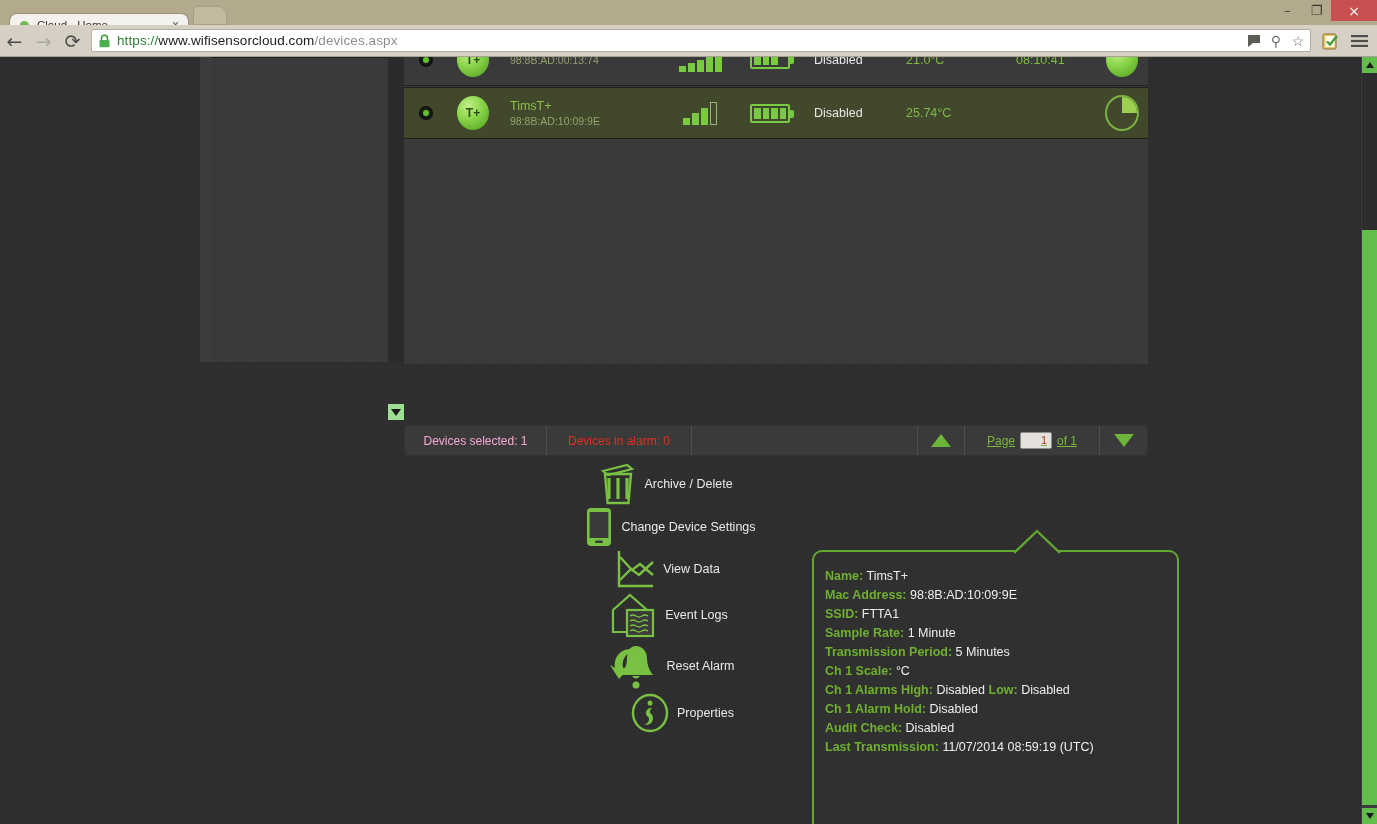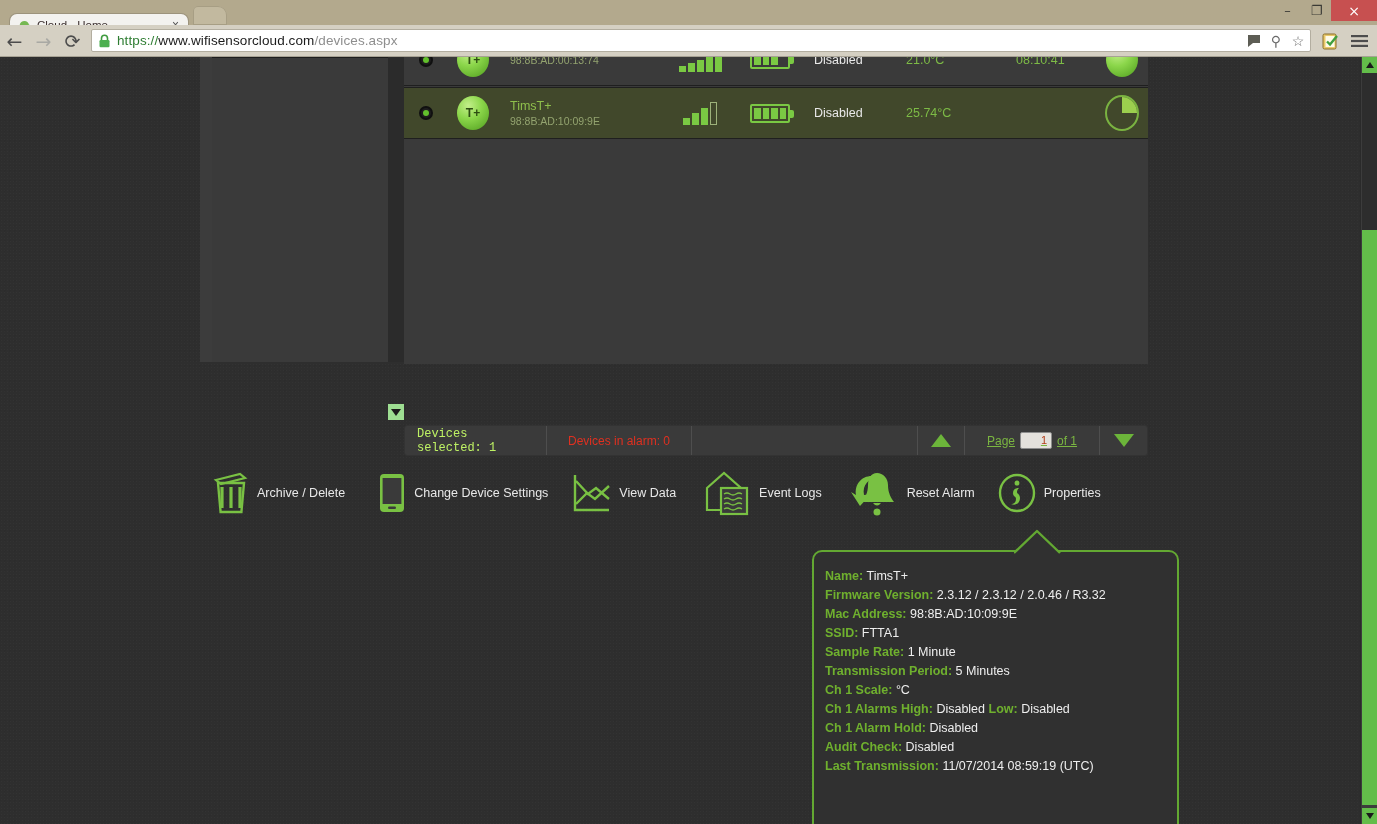--- a/index.html
+++ b/index.html
@@ -177,39 +177,39 @@
   .statusbar {
     position: absolute; left: 404px; top: 368px; width: 744px; height: 31px;
     background: #3a3a3a; border-radius: 3px;
     display: flex; align-items: stretch;
     border: 1px solid #333;
   }
   .sb-cell {
     display: flex; align-items: center; justify-content: center;
     border-right: 1px solid #4e4e4e; font-size: 12px; padding: 0 12px;
   }
-  .sb-selected { width: 142px; color: #bef264; font-family: Liberation Mono, monospace; }
+  .sb-selected { width: 142px; color: #f9a8d4; }
   .sb-alarm { width: 145px; color: #e03020; }
   .sb-spacer { flex: 1; border-right: 1px solid #4e4e4e; }
   .sb-up, .sb-down { width: 47px; display:flex;align-items:center;justify-content:center; }
   .sb-down { border-right: none; }
   .tri-up { width:0;height:0;border-left:10px solid transparent;border-right:10px solid transparent;border-bottom:13px solid #6cb53a;}
   .tri-down { width:0;height:0;border-left:10px solid transparent;border-right:10px solid transparent;border-top:13px solid #6cb53a;}
   .sb-page { width: 135px; color: #7ab541; font-size: 12px; gap: 5px; text-decoration: underline; }
   .page-input {
     width: 32px; height: 17px; background: #e4e1dc; border: 1px solid #8d8d8d;
     border-radius: 2px; color: #b23c18; font-size: 11px; text-align: right;
     padding-right: 4px; line-height: 15px;
     font-family: "Liberation Sans", sans-serif;
   }
 
   
   .actionbar {
     position: absolute; left: 212px; top: 405px; width: 940px; height: 62px;
-    display: flex; align-items: center;
+    display: flex; align-items: center; flex-direction: column;
   }
   .action-item { display: flex; align-items: center; }
   .action-ic { margin-right: 7px; display:flex; align-items:center; justify-content:center;}
   .action-label { font-size: 12.5px; color: #e8e8e8; white-space: nowrap; }
 
   
   .popup {
     position: absolute; left: 812px; top: 493px; width: 367px; height: 330px;
     background: #303030; border: 2px solid #63a832; border-radius: 10px;
   }
@@ -486,24 +486,20 @@
       </svg>
     </div>
 
     <div class="popup">
       <div class="popup-body">
         <div class="prop-line">
           <span class="prop-key">Name:</span>
           <span class="prop-val">TimsT+</span>
         </div>
         <div class="prop-line">
-          <span class="prop-key">Firmware Version:</span>
-          <span class="prop-val">2.3.12 / 2.3.12 / 2.0.46 / R3.32</span>
-        </div>
-        <div class="prop-line">
           <span class="prop-key">Mac Address:</span>
           <span class="prop-val">98:8B:AD:10:09:9E</span>
         </div>
         <div class="prop-line">
           <span class="prop-key">SSID:</span>
           <span class="prop-val">FTTA1</span>
         </div>
         <div class="prop-line">
           <span class="prop-key">Sample Rate:</span>
           <span class="prop-val">1 Minute</span>

